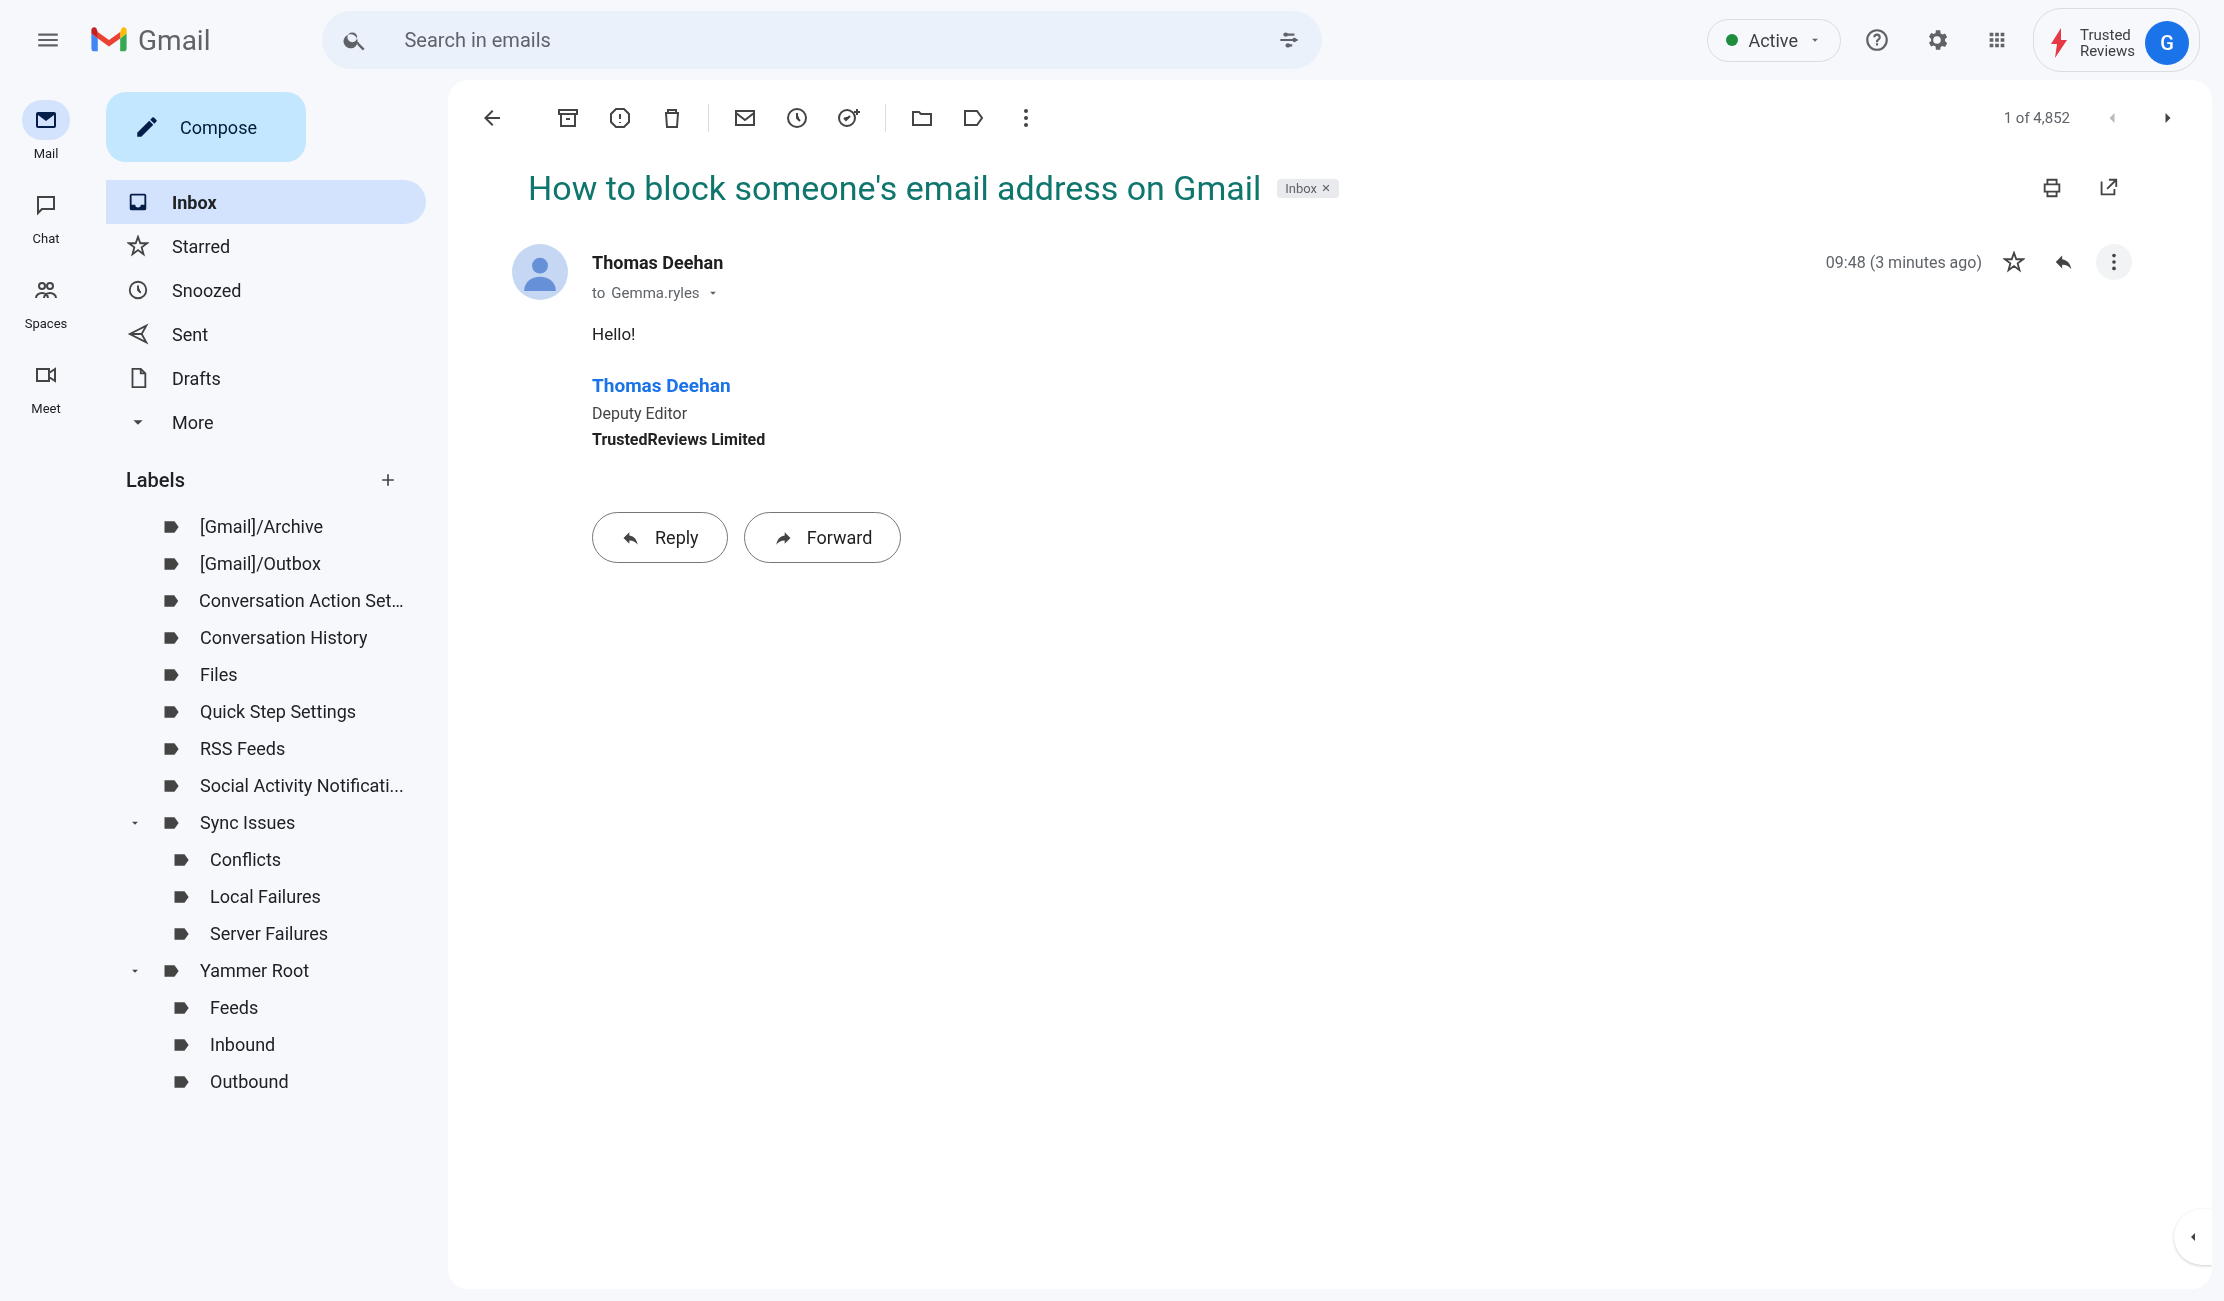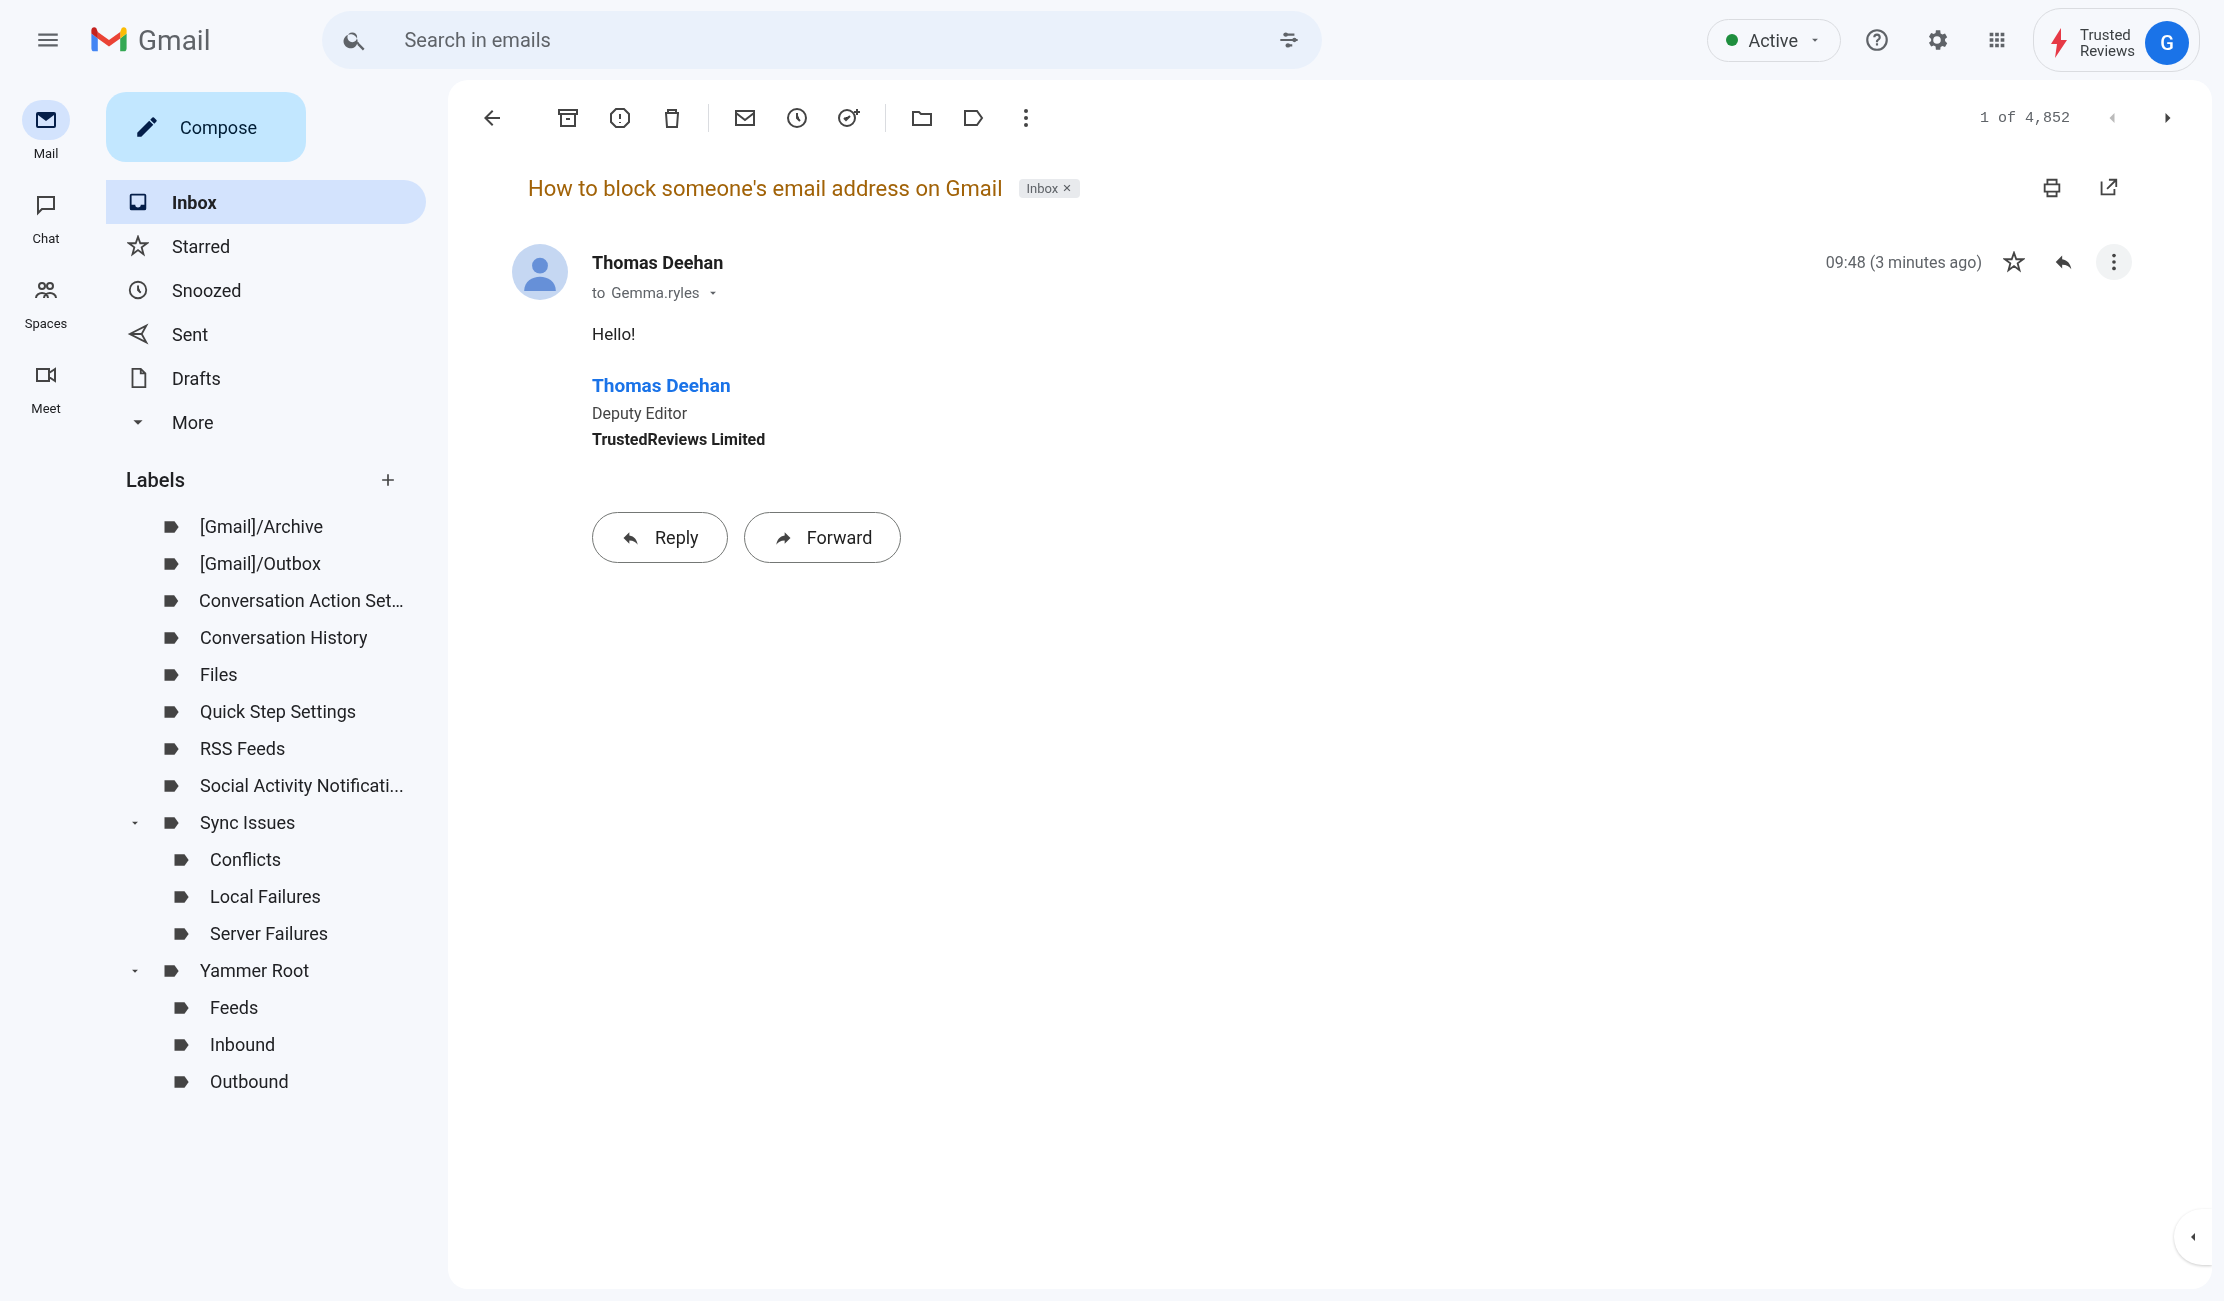--- a/index.html
+++ b/index.html
@@ -46,24 +46,24 @@
 .label-item.child { padding-left: 30px; }
 .label-item .expand { width: 18px; display: inline-flex; justify-content: center; }
 .label-item .label-text { overflow: hidden; text-overflow: ellipsis; }
 
 
 .main { flex: 1; background: #fff; margin: 0 12px 12px 0; border-radius: 20px; display: flex; flex-direction: column; overflow: hidden; position: relative; }
 .toolbar { display: flex; align-items: center; padding: 14px 20px; gap: 4px; }
 .tb-icon { width: 48px; height: 48px; border-radius: 50%; display: flex; align-items: center; justify-content: center; cursor: pointer; color: #444746; }
 .tb-divider { width: 1px; height: 28px; background: #dadce0; margin: 0 8px; }
 .tb-right { margin-left: auto; display: flex; align-items: center; gap: 8px; }
-.counter { font-size: 15px; color: #5f6368; margin-right: 10px; font-family: Liberation Mono, monospace; }
+.counter { font-size: 15px; color: #5f6368; margin-right: 10px; }
 
 .subject-row { display: flex; align-items: center; padding: 8px 80px 12px 80px; gap: 16px; }
-.subject { font-size: 22px; color: #a16207; font-weight: 400; }
+.subject { font-size: 34px; color: #0f766e; font-weight: 400; }
 .inbox-chip { background: #e8eaed; font-size: 13px; padding: 2px 8px; border-radius: 4px; color: #5f6368; display: flex; align-items: center; gap: 4px; }
 .subject-actions { margin-left: auto; display: flex; gap: 8px; }
 
 .msg { display: flex; padding: 20px 80px 20px 20px; gap: 24px; }
 .msg-avatar { width: 56px; height: 56px; border-radius: 50%; background: #c5d7f2; display: flex; align-items: center; justify-content: center; flex-shrink: 0; margin-left: 44px; }
 .msg-avatar svg { width: 38px; height: 38px; }
 .msg-body { flex: 1; }
 .msg-header { display: flex; align-items: center; }
 .sender { font-size: 18px; font-weight: 700; color: #1f1f1f; }
 .msg-meta { margin-left: auto; display: flex; align-items: center; gap: 14px; color: #5f6368; font-size: 16px; }

